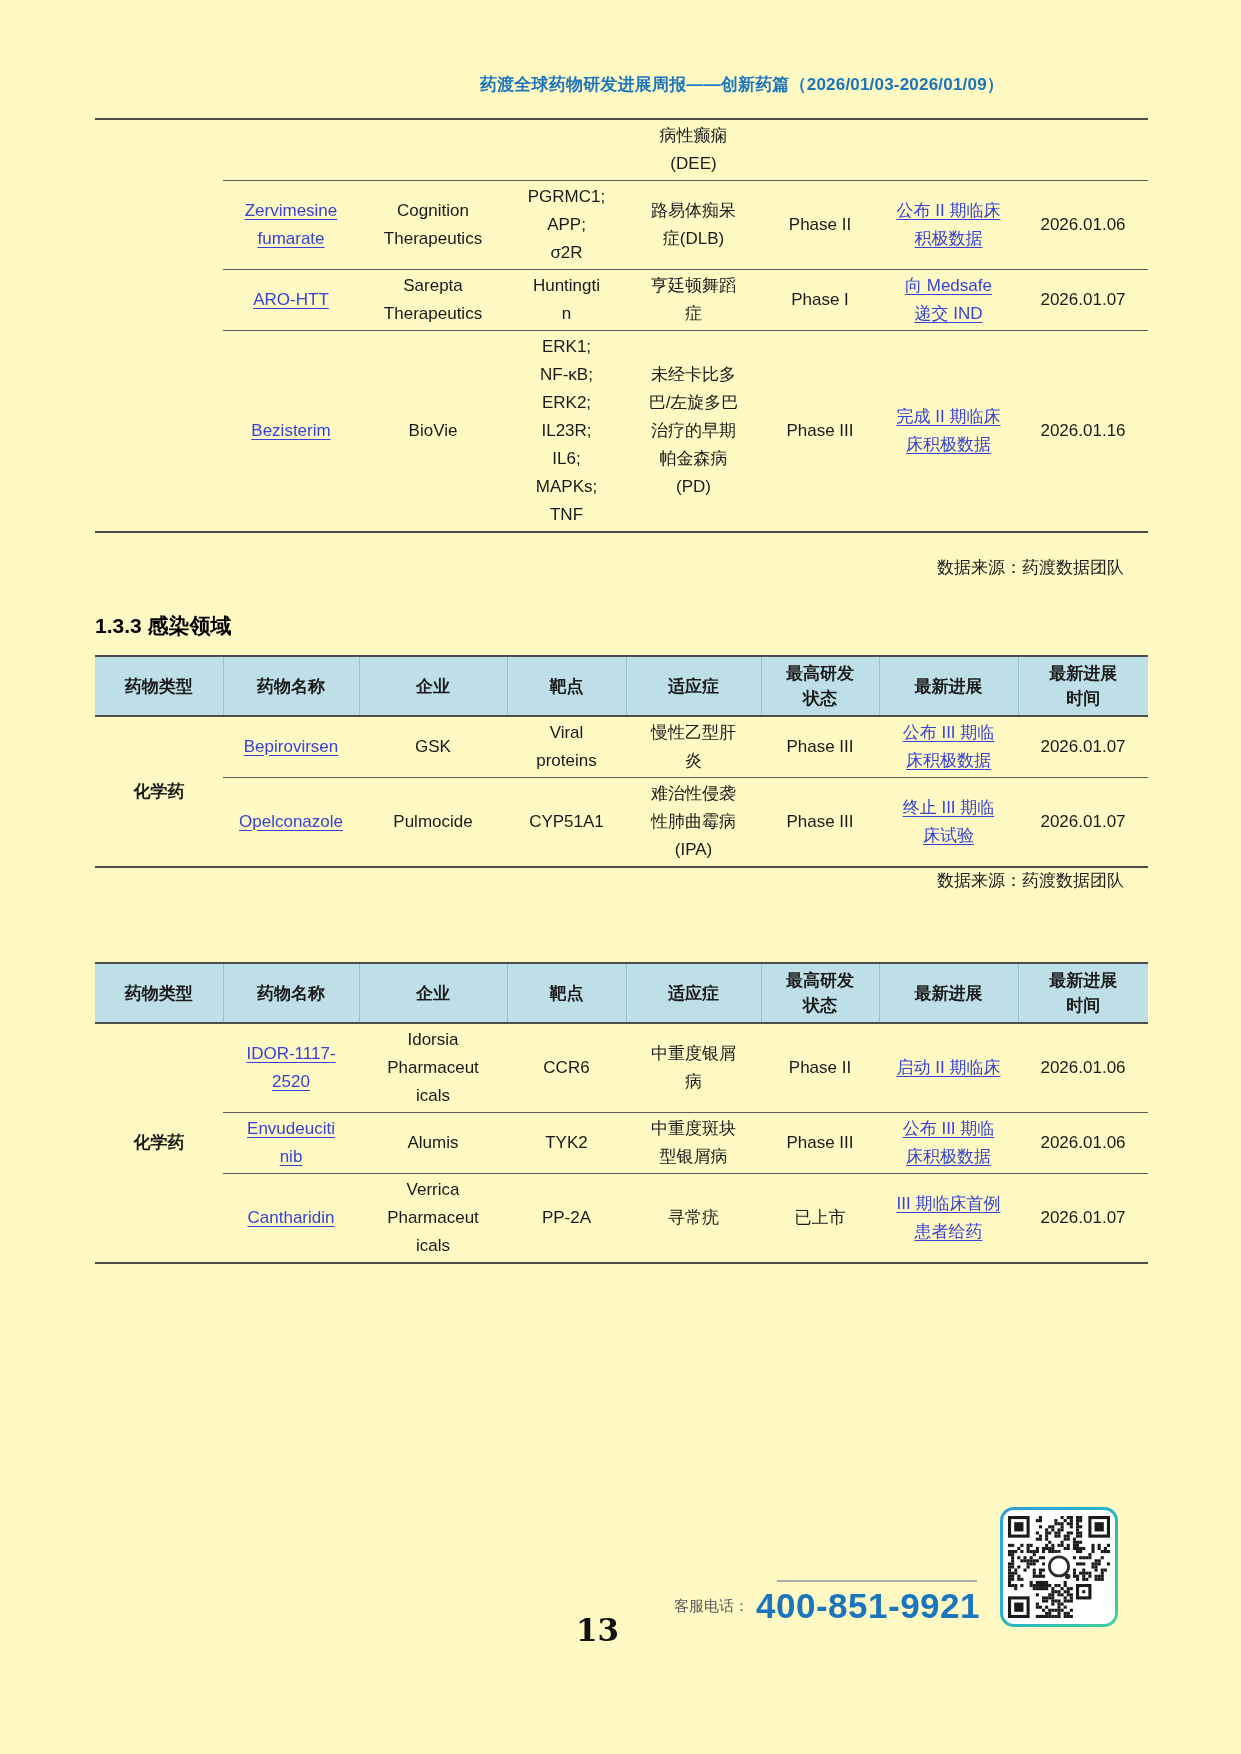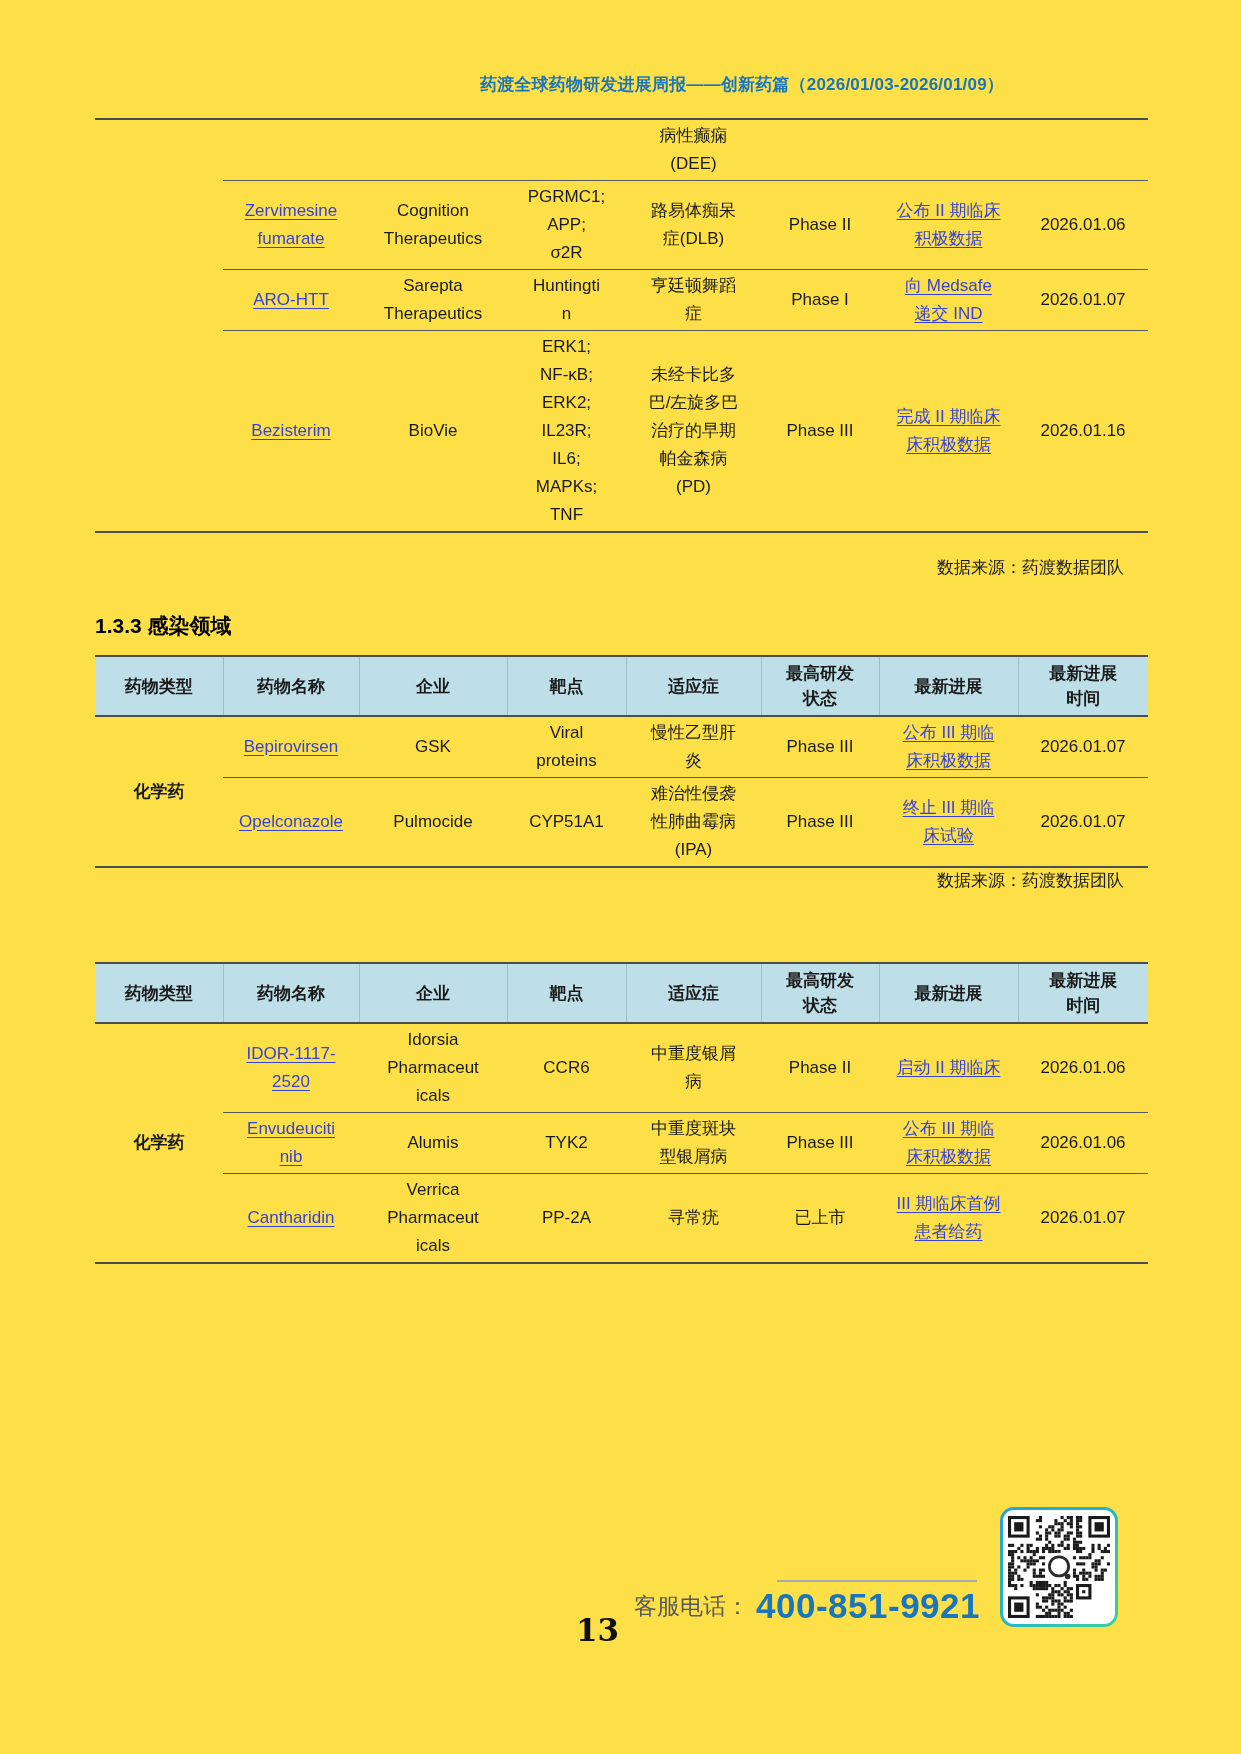--- a/index.html
+++ b/index.html
@@ -1,18 +1,18 @@
 <!DOCTYPE html>
 <html><head>
 <meta charset="utf-8">
 <style>
   html,body { margin:0; padding:0; background:#e8e8e8; }
   .page {
     position:relative; width:1241px; height:1754px; margin:0 auto;
-    background:#fde047; overflow:hidden;
+    background:#fef9c3; overflow:hidden;
     font-family:"Liberation Sans", sans-serif; color:#1a1a1a;
   }
   
   .header-title {
     position:absolute; top:73px; left:0; width:1004px; text-align:right;
     font-size:17px; font-weight:700; color:#1b75bc; letter-spacing:0.2px;
   }
   
   .tbl {
     position:absolute; left:95px; width:1053px;
@@ -54,21 +54,21 @@
     position:absolute; top:1514px; right:263px; text-align:right;
     color:#58595b; font-size:22px; line-height:28px; font-weight:500;
   }
   .scan-divider {
     position:absolute; top:1580px; left:777px; width:200px; height:2px; background:#aaabad;
   }
   .phone-row {
     position:absolute; top:1586px; right:261px;
     display:flex; align-items:center; gap:7px;
   }
-  .phone-label { color:#58595b; font-size:23px; font-weight:500; }
+  .phone-label { color:#58595b; font-size:15px; font-weight:500; }
   .phone-number { color:#1b75bc; font-size:35px; font-weight:700; letter-spacing:0.5px; }
   .page-number {
     position:absolute; top:1612px; left:576px;
     font-family:"DejaVu Serif", serif; font-size:31px; font-weight:700; color:#111;
   }
   .qr-frame {
     position:absolute; left:1000px; top:1507px; width:112px; height:114px;
     padding:3px; border-radius:14px;
     background:linear-gradient(135deg,#2e9fdb,#27b5c4,#41cf9b);
   }

